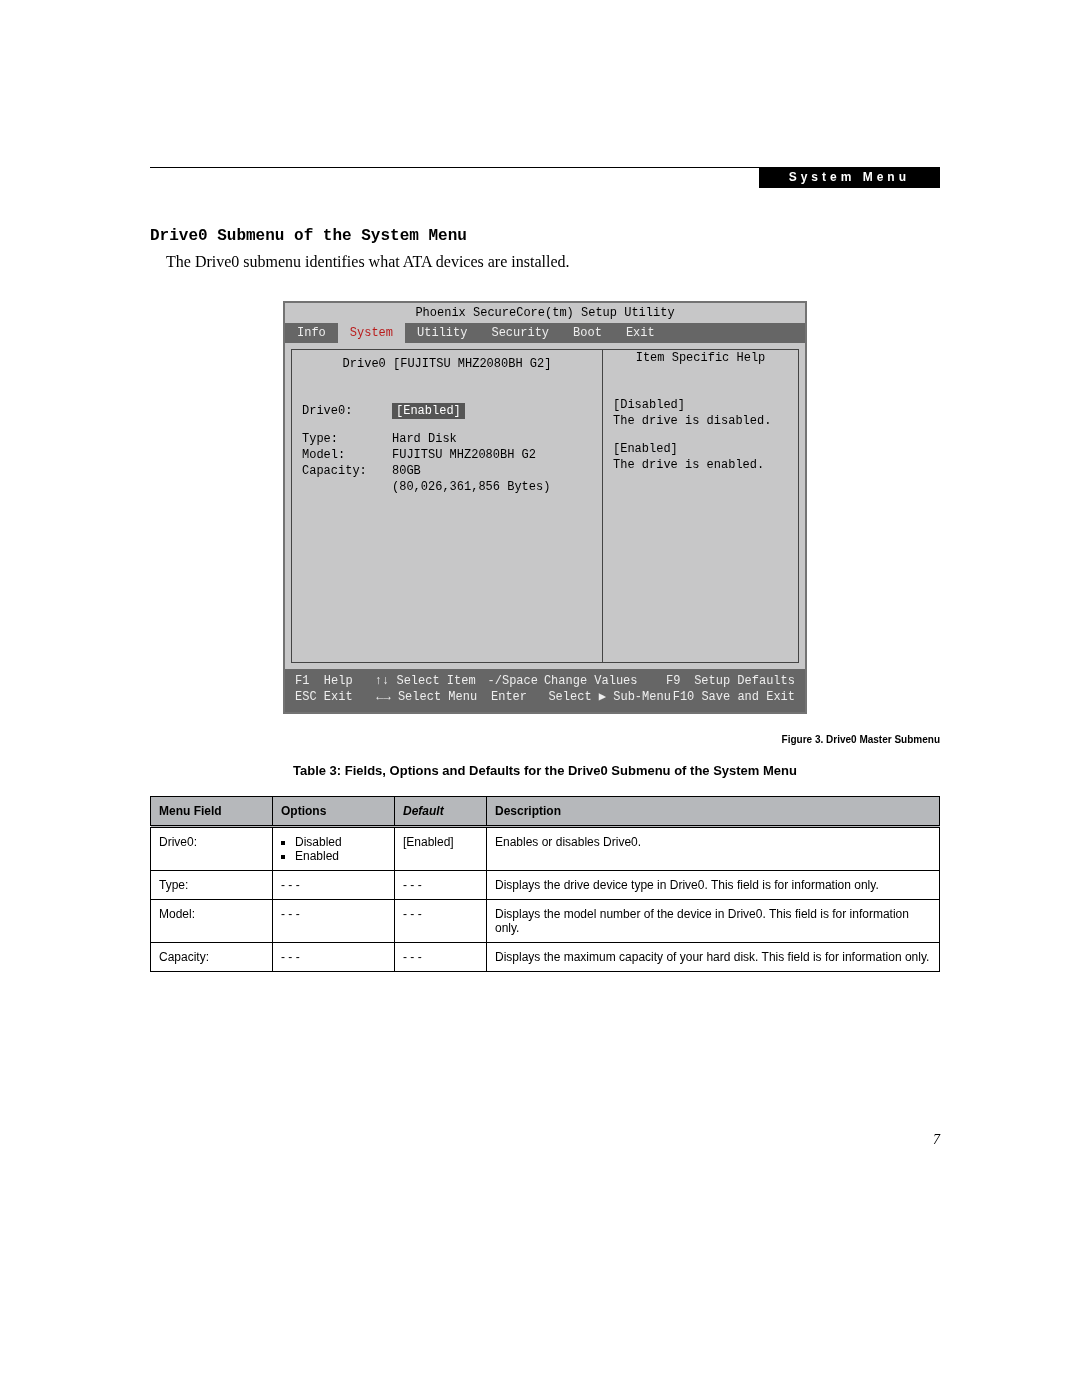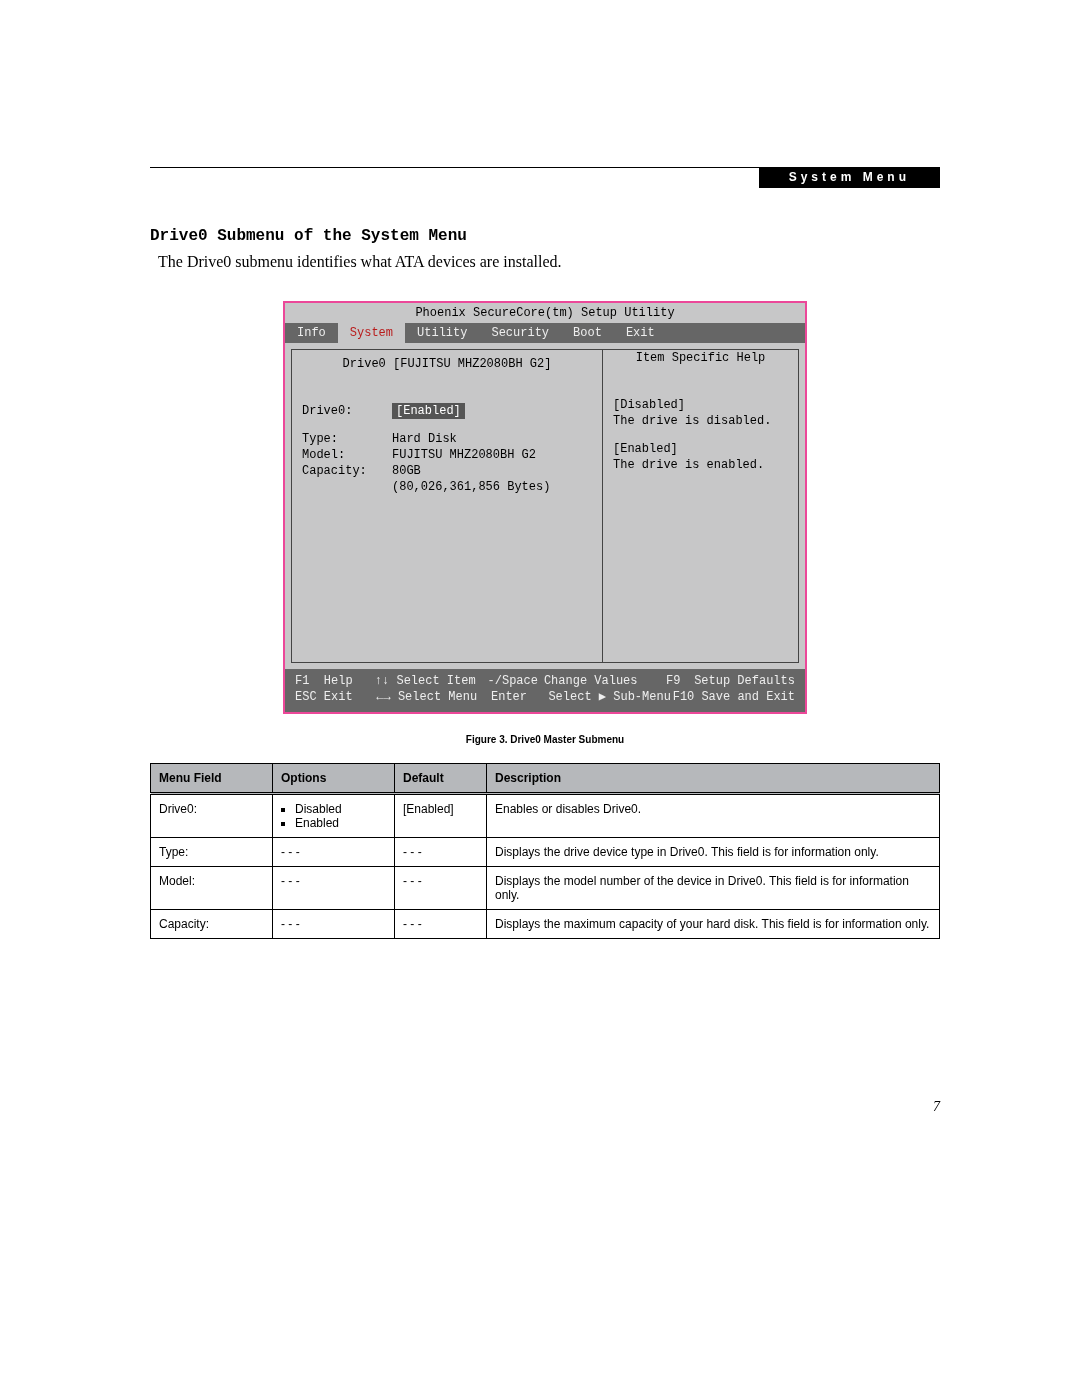--- a/index.html
+++ b/index.html
@@ -36,27 +36,27 @@
     padding: 3px 30px 4px 30px;
   }
   h2.section-title {
     font-family: Liberation Mono, monospace;
     font-size: 16px;
     font-weight: bold;
     margin: 0 0 8px 0;
   }
   p.intro {
     font-size: 16px;
-    margin: 0 0 30px 8px;
+    margin: 0 0 30px 16px;
   }
   
   .bios-box {
     width: 520px;
     margin: 0 auto 20px auto;
-    border: 2px solid #ec4899;
+    border: 2px solid #737373;
     font-family: "Courier New", monospace;
     font-size: 12px;
     line-height: 1.35;
     background: #c7c7c8;
     position: relative;
   }
   .bios-title {
     text-align: center;
     padding: 2px 0;
     background: #c7c7c8;
@@ -112,21 +112,21 @@
     font-family: "Courier New", monospace;
     font-size: 12px;
     line-height: 1.4;
   }
   .bf-row { display:flex; flex-wrap:nowrap; }
   .bf-cell { white-space: pre; }
   .figcap {
     font-family: Verdana, Arial, sans-serif;
     font-size: 10px;
     font-weight: bold;
-    text-align: center;
+    text-align: right;
     margin: 4px 0 18px 0;
   }
   .table-title {
     font-family: Verdana, Arial, sans-serif;
     font-size: 13px;
     font-weight: bold;
     text-align: center;
     margin: 0 0 18px 0;
   }
   table.spec {
@@ -150,21 +150,21 @@
   }
   table.spec td ul {
     margin:0; padding:0 0 0 14px;
   }
   table.spec td ul li {
     list-style-type: square;
     margin: 0;
   }
   .col-mf { width: 105px; }
   .col-op { width: 105px; }
-  .col-df { width: 75px; }
+  .col-df { width: 75px; font-style: italic; }
   .pagenum {
     text-align: right;
     font-style: italic;
     font-size: 14px;
     font-family: Georgia, serif;
     margin-top: 160px;
   }
 </style>
 </head>
 <body>
@@ -237,20 +237,21 @@
         <span class="bf-cell" style="width:120px">←→ Select Menu</span>
         <span class="bf-cell" style="width:60px">Enter</span>
         <span class="bf-cell" style="width:130px">Select ▶ Sub-Menu</span>
         <span class="bf-cell" style="width:30px">F10</span>
         <span class="bf-cell">Save and Exit</span>
       </div>
     </div>
   </div>
 
   <div class="figcap">Figure 3.  Drive0 Master Submenu</div>
+  <div class="table-title">Table 3: Fields, Options and Defaults for the Drive0 Submenu of the System Menu</div>
 
   <table class="spec">
     <thead>
       <tr>
         <th class="col-mf">Menu Field</th>
         <th class="col-op">Options</th>
         <th class="col-df">Default</th>
         <th>Description</th>
       </tr>
     </thead>

